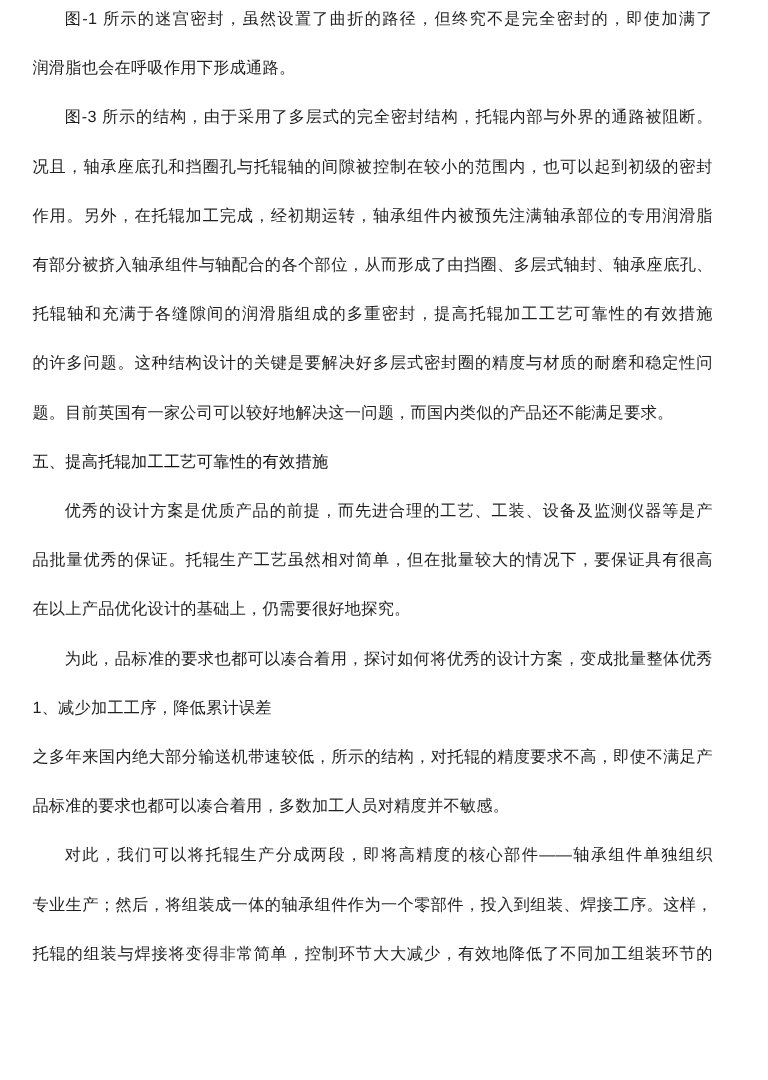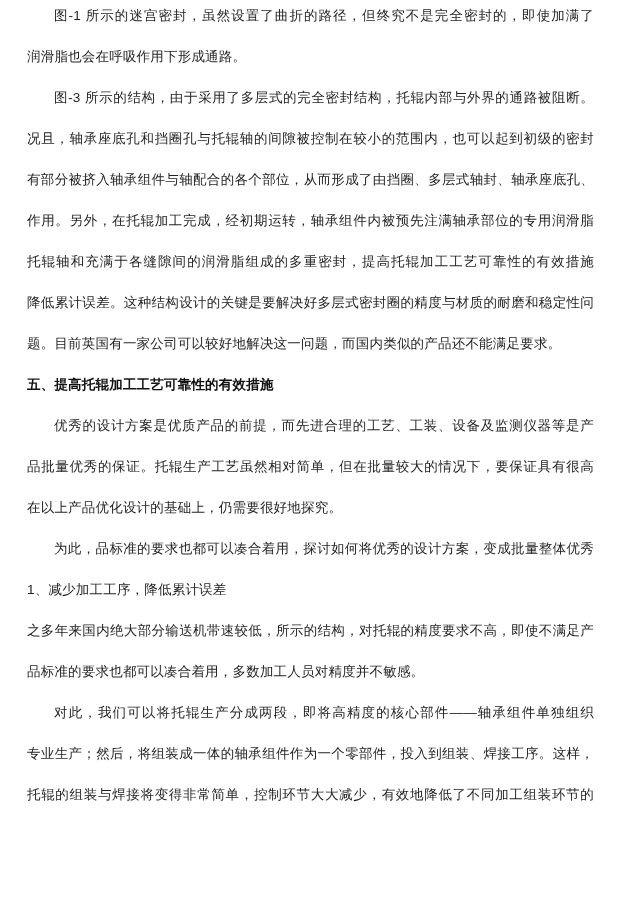--- a/index.html
+++ b/index.html
@@ -33,37 +33,37 @@
   .j {
     text-align: justify;
     text-align-last: justify;
     text-justify: inter-character;
   }
   
   .indent {
     text-indent: 2em;
   }
   .bold {
-    font-weight: bold;
+    font-weight: normal;
     color: #111111;
   }
 </style>
 </head>
 <body>
 
 <div class="page">
   <div class="doc">
     <div class="line j indent">图-1 所示的迷宫密封，虽然设置了曲折的路径，但终究不是完全密封的，即使加满了</div>
     <div class="line">润滑脂也会在呼吸作用下形成通路。</div>
     <div class="line j indent">图-3 所示的结构，由于采用了多层式的完全密封结构，托辊内部与外界的通路被阻断。</div>
     <div class="line j">况且，轴承座底孔和挡圈孔与托辊轴的间隙被控制在较小的范围内，也可以起到初级的密封</div>
+    <div class="line j">作用。另外，在托辊加工完成，经初期运转，轴承组件内被预先注满轴承部位的专用润滑脂</div>
     <div class="line j">有部分被挤入轴承组件与轴配合的各个部位，从而形成了由挡圈、多层式轴封、轴承座底孔、</div>
-    <div class="line j">作用。另外，在托辊加工完成，经初期运转，轴承组件内被预先注满轴承部位的专用润滑脂</div>
     <div class="line j">托辊轴和充满于各缝隙间的润滑脂组成的多重密封，提高托辊加工工艺可靠性的有效措施</div>
-    <div class="line j">降低累计误差。这种结构设计的关键是要解决好多层式密封圈的精度与材质的耐磨和稳定性问</div>
+    <div class="line j">的许多问题。这种结构设计的关键是要解决好多层式密封圈的精度与材质的耐磨和稳定性问</div>
     <div class="line">题。目前英国有一家公司可以较好地解决这一问题，而国内类似的产品还不能满足要求。</div>
     <div class="line bold">五、提高托辊加工工艺可靠性的有效措施</div>
     <div class="line j indent">优秀的设计方案是优质产品的前提，而先进合理的工艺、工装、设备及监测仪器等是产</div>
     <div class="line j">品批量优秀的保证。托辊生产工艺虽然相对简单，但在批量较大的情况下，要保证具有很高</div>
     <div class="line">在以上产品优化设计的基础上，仍需要很好地探究。</div>
     <div class="line j indent">为此，品标准的要求也都可以凑合着用，探讨如何将优秀的设计方案，变成批量整体优秀</div>
     <div class="line">1、减少加工工序，降低累计误差</div>
     <div class="line j">之多年来国内绝大部分输送机带速较低，所示的结构，对托辊的精度要求不高，即使不满足产</div>
     <div class="line">品标准的要求也都可以凑合着用，多数加工人员对精度并不敏感。</div>
     <div class="line j indent">对此，我们可以将托辊生产分成两段，即将高精度的核心部件——轴承组件单独组织</div>

